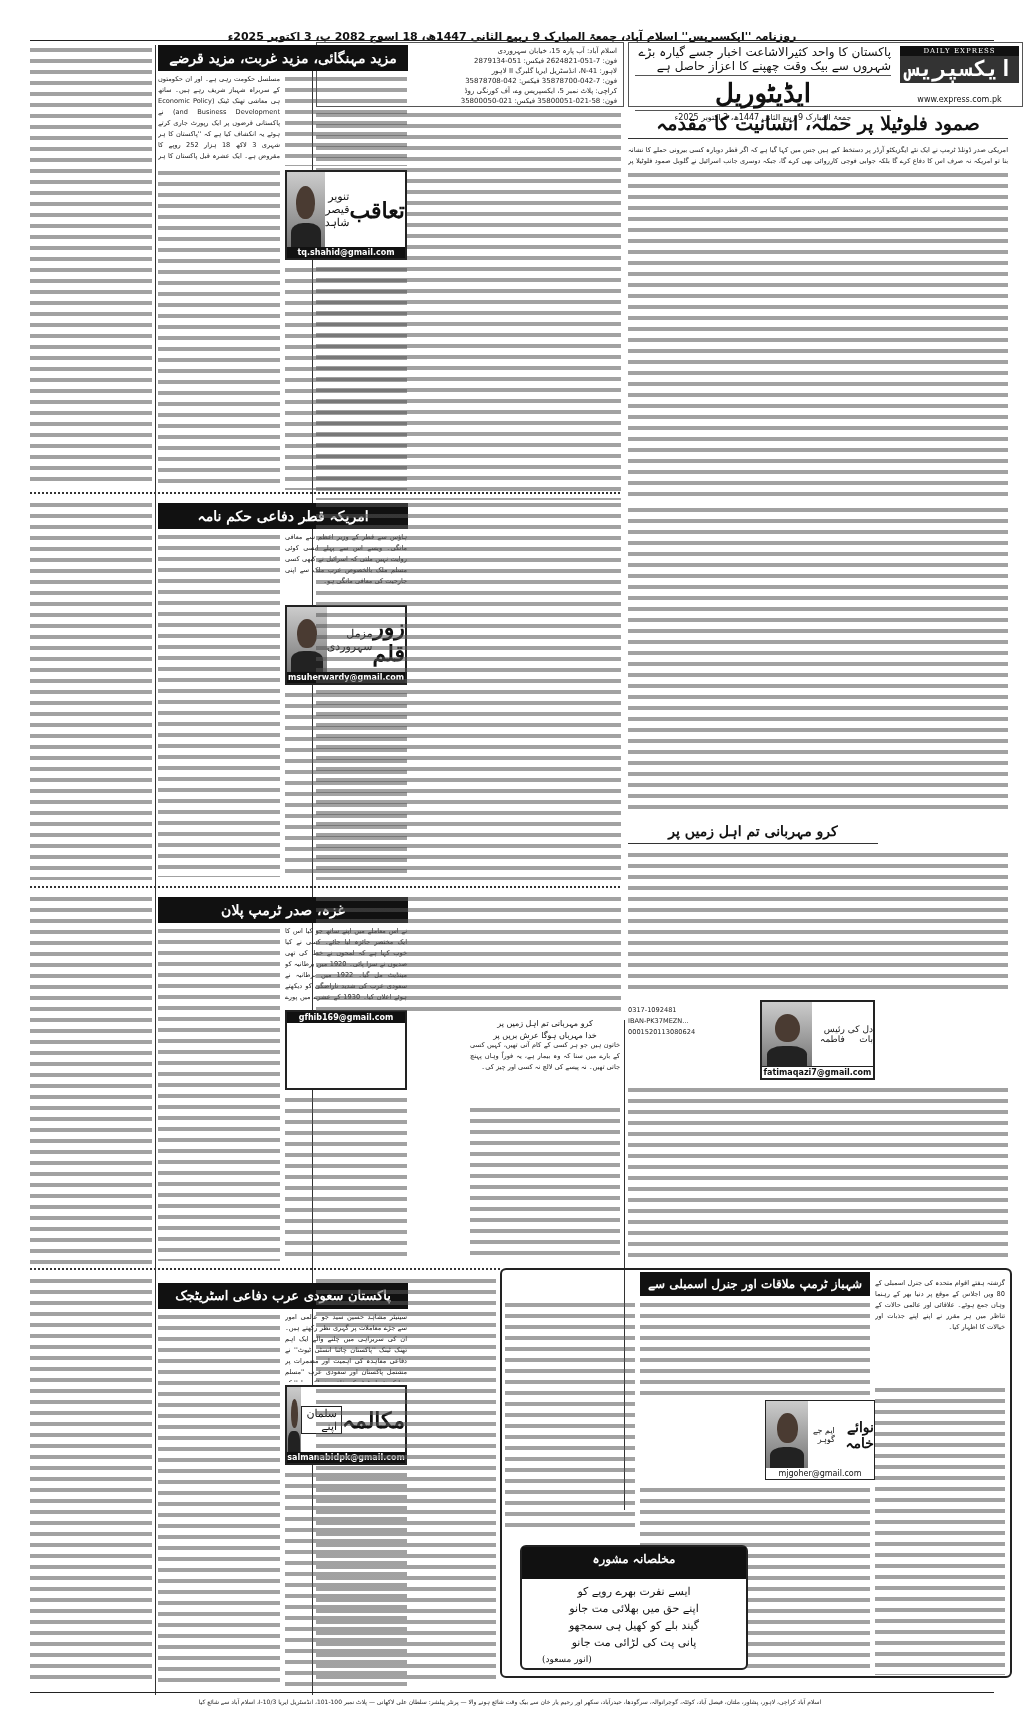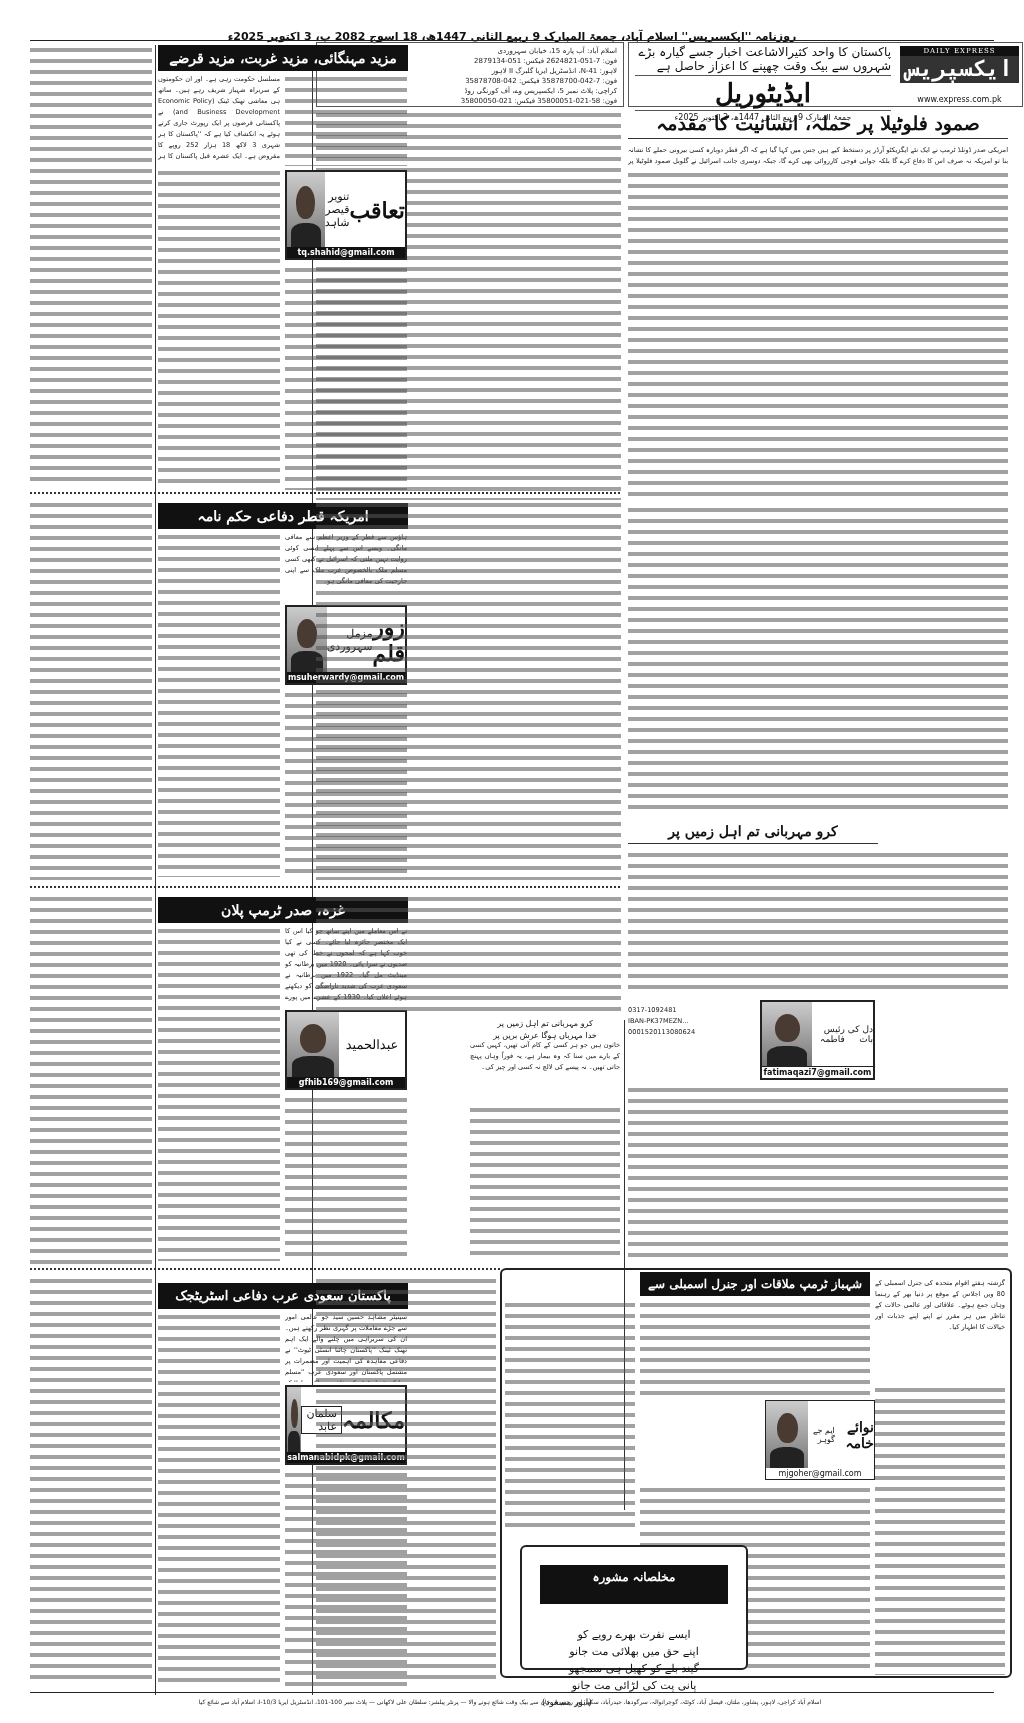--- a/index.html
+++ b/index.html
@@ -107,26 +107,20 @@
 <div class="abs textfill" style="top:690px;left:285px;width:122px;height:187px"></div>
 <div class="abs textfill" style="top:500px;left:30px;width:122px;height:380px"></div>
 <div class="abs textfill" style="top:500px;left:316px;width:305px;height:380px"></div>
 <div class="abs textfill" style="top:505px;left:628px;width:380px;height:305px"></div>
 
 <div class="abs dotrule" style="top:886px;left:30px;width:590px"></div>
 
 <div class="abs headline-bar" style="top:897px;left:158px;width:250px;height:26px;font-size:14px;line-height:26px">غزہ، صدر ٹرمپ پلان</div>
 <div class="abs text" style="top:926px;left:285px;width:122px;height:78px">نے اس معاملے میں اپنے ساتھ جو کیا اس کا ایک مختصر جائزہ لیا جائے۔ کسی نے کیا خوب کہا ہے کہ لمحوں نے خطا کی تھی صدیوں نے سزا پائی۔ 1920 میں برطانیہ کو مینڈیٹ مل گیا۔ 1922 میں برطانیہ نے سعودی عرب کی شدید ناراضگی کو دیکھتے ہوئے اعلان کیا۔ 1930 کے عشرے میں پورے یورپ سے یہودیوں نے فلسطین کی طرف نقل مکانی کی۔</div>
 <div class="abs byline" style="top:1010px;left:285px;width:122px;height:80px;flex-direction:column">
-  <div style="display:flex;flex:1;direction:rtl">
-    <div class="col-name">
-      <div class="col-author" style="font-size:13px">عبدالحمید</div>
-    </div>
-    <div class="photo" style="width:52px"></div>
-  </div>
   <div class="email">gfhib169@gmail.com</div>
 </div>
 <div class="abs textfill" style="top:926px;left:158px;width:122px;height:335px"></div>
 <div class="abs textfill" style="top:1095px;left:285px;width:122px;height:165px"></div>
 <div class="abs textfill" style="top:894px;left:30px;width:122px;height:370px"></div>
 <div class="abs textfill" style="top:894px;left:316px;width:305px;height:120px"></div>
 
 <div class="abs headline-bar" style="top:818px;left:628px;width:250px;height:26px;font-size:14px;line-height:26px;background:#fff;color:#111;border-bottom:1px solid #333">کرو مہربانی تم اہل زمیں پر</div>
 <div class="abs textfill" style="top:850px;left:628px;width:380px;height:140px"></div>
 <div class="abs poem" style="top:1018px;left:470px;width:150px;font-size:8px;line-height:12px">
@@ -153,21 +147,21 @@
 <div class="abs textfill" style="top:1105px;left:470px;width:150px;height:155px"></div>
 
 <div class="abs dotrule" style="top:1268px;left:30px;width:470px"></div>
 
 <div class="abs headline-bar" style="top:1283px;left:158px;width:250px;height:26px;font-size:13px;line-height:26px">پاکستان سعودی عرب دفاعی اسٹریٹجک معاہدہ</div>
 <div class="abs text" style="top:1312px;left:285px;width:122px;height:70px">سینیٹر مشاہد حسین سید جو عالمی امور سے جڑے معاملات پر گہری نظر رکھتے ہیں۔ ان کی سربراہی میں چلنے والے ایک اہم تھنک ٹینک ''پاکستان چائنا انسٹی ٹیوٹ'' نے دفاعی معاہدہ کی اہمیت اور مضمرات پر مشتمل پاکستان اور سعودی عرب ''مسلم دنیا کے نئے اسٹرٹیجک دفاعی شراکت دار'' کے عنوان سے پہلی جامع اور تحقیقاتی سطح کی رپورٹ جاری کی ہے۔</div>
 <div class="abs byline" style="top:1385px;left:285px;width:122px;height:80px;flex-direction:column">
   <div style="display:flex;flex:1;direction:rtl">
     <div class="col-name">
       <div class="col-title">مکالمہ</div>
-      <div class="col-author" style="border:1px solid #222;padding:0 4px">سلمان عابد</div>
+      <div class="col-author" style="border:1px solid #222;padding:0 4px">سلمان اپنے</div>
     </div>
     <div class="photo" style="width:50px"></div>
   </div>
   <div class="email">salmanabidpk@gmail.com</div>
 </div>
 <div class="abs textfill" style="top:1312px;left:158px;width:122px;height:375px"></div>
 <div class="abs textfill" style="top:1470px;left:285px;width:122px;height:217px"></div>
 <div class="abs textfill" style="top:1276px;left:30px;width:122px;height:410px"></div>
 <div class="abs textfill" style="top:1276px;left:316px;width:180px;height:410px"></div>
 
@@ -183,21 +177,21 @@
     <div class="photo" style="width:42px"></div>
   </div>
   <div class="email" style="background:#fff;color:#111;font-weight:normal">mjgoher@gmail.com</div>
 </div>
 <div class="abs textfill" style="top:1300px;left:505px;width:130px;height:230px"></div>
 <div class="abs textfill" style="top:1300px;left:640px;width:230px;height:95px"></div>
 <div class="abs textfill" style="top:1385px;left:875px;width:130px;height:290px"></div>
 <div class="abs textfill" style="top:1485px;left:640px;width:230px;height:190px"></div>
 
 <div class="abs box-rounded" style="top:1545px;left:520px;width:228px;height:125px;background:#fff">
-  <div class="headline-bar" style="height:39px;font-size:12px;line-height:24px;margin:18px">مخلصانہ مشورہ</div>
+  <div class="headline-bar" style="height:32px;font-size:12px;line-height:24px;margin:0">مخلصانہ مشورہ</div>
   <div class="poem" style="padding-top:4px;font-size:11px;line-height:17px">
     <div>ایسے نفرت بھرے رویے کو</div>
     <div>اپنے حق میں بھلائی مت جانو</div>
     <div>گیند بلے کو کھیل ہی سمجھو</div>
     <div>پانی پت کی لڑائی مت جانو</div>
     <div style="text-align:left;padding-left:20px;font-size:9px">(انور مسعود)</div>
   </div>
 </div>
 
 <div class="abs hr" style="top:1692px;left:30px;width:964px"></div>

